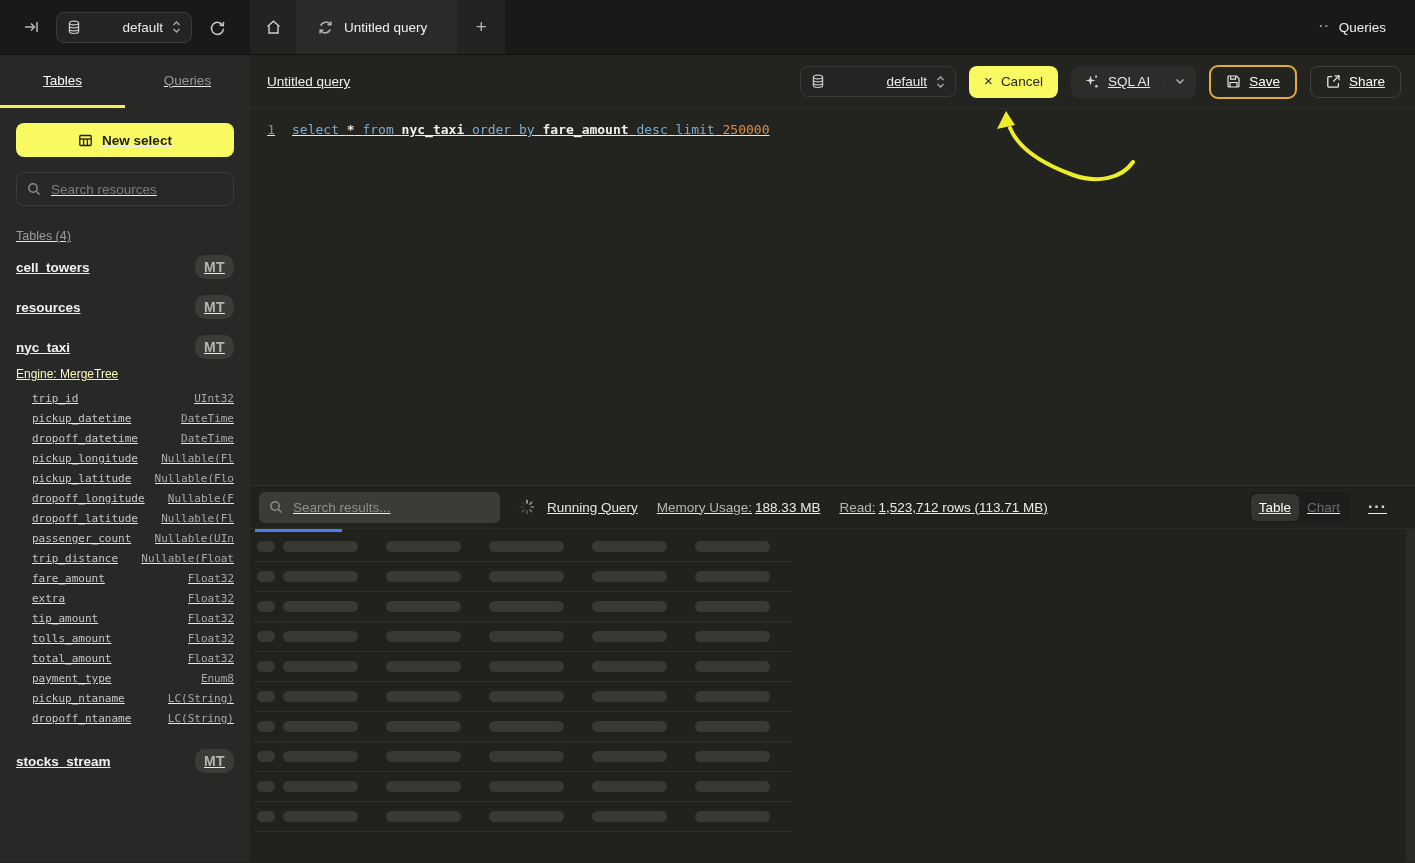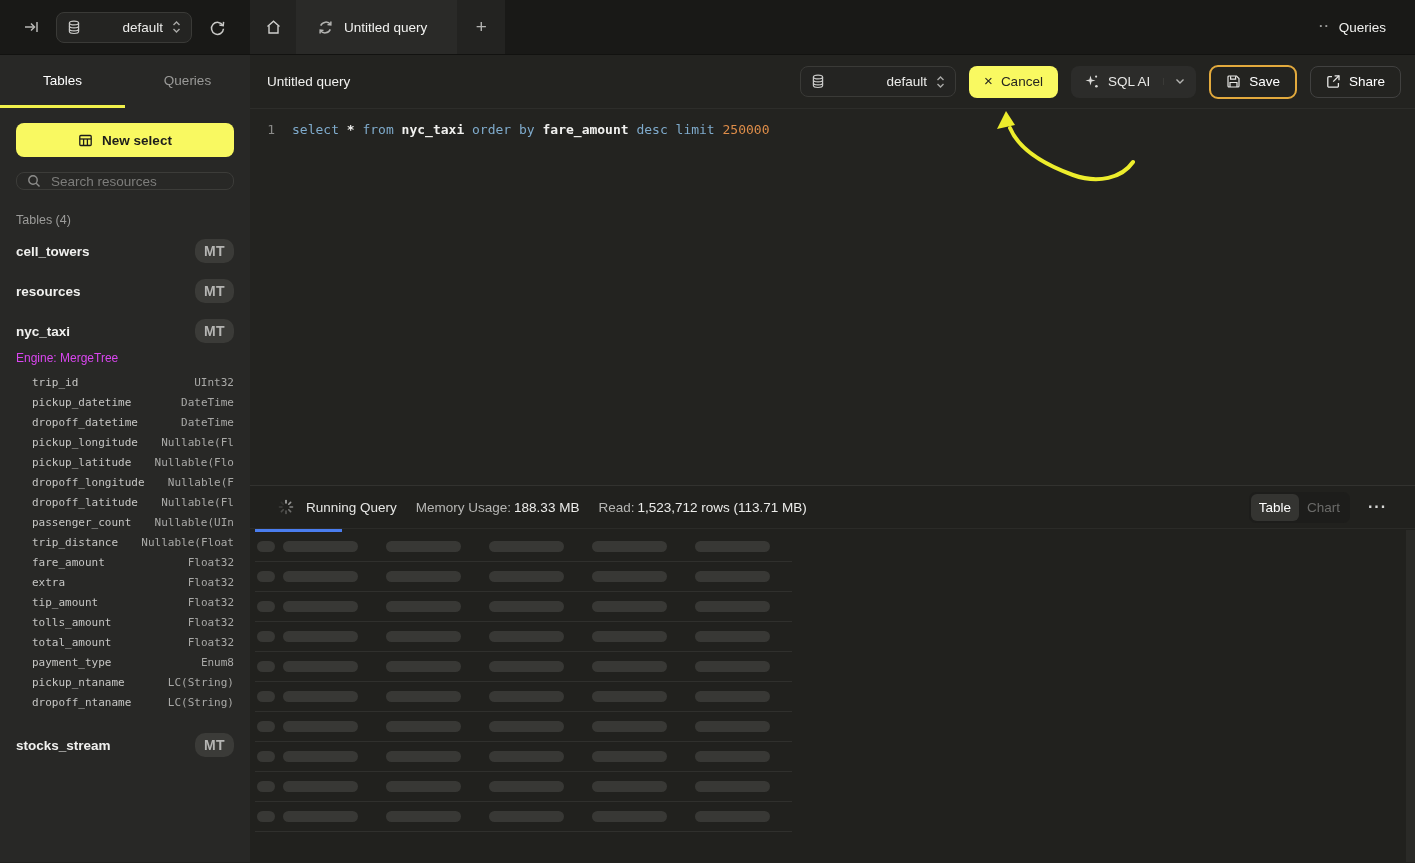--- a/index.html
+++ b/index.html
@@ -20,44 +20,44 @@
   .select .val { flex:1; text-align:right; }
   .topbar-left .select { width:136px; }
   .tabstrip { display:flex; align-items:stretch; background:#232321; }
   .tab-home { width:46px; display:flex; align-items:center; justify-content:center; cursor:pointer; color:#cfcfcd; }
   .tab-active { background:#2a2a28; display:flex; align-items:center; gap:11px; padding:0 30px 0 22px; color:#f2f2f0; cursor:pointer; }
   .tab-new { width:48px; display:flex; align-items:center; justify-content:center; color:#b4b4b2; font-size:19px; cursor:pointer; }
   .topbar-right { margin-left:auto; display:flex; align-items:center; gap:9px; padding-right:29px; color:#f0f0ee; cursor:pointer; }
   .dots-icon { color:#9c9c9a; font-weight:bold; letter-spacing:1px; font-size:13px; transform:translateY(-2px); }
 
   
-  .layout { display:flex; height:807px; }
+  .layout { display:flex; height:807px;text-decoration:underline; }
 
   
   .sidebar { width:250px; flex:none; background:#282826; display:flex; flex-direction:column; overflow:hidden; }
   .side-tabs { display:flex; height:53px; flex:none; }
   .side-tab { flex:1; display:flex; align-items:center; justify-content:center; color:#9a9a98;
               border-bottom:3px solid transparent; cursor:pointer; }
   .side-tab.active { color:#ffffff; border-bottom-color:#f1f14b; }
   .side-body { padding:15px 16px 0 16px; overflow:hidden; }
   .new-table-btn { width:100%; height:34px; background:#f9f961; color:#1d1d1b; border:none; border-radius:8px;
                    font-family:inherit; font-size:13.5px; font-weight:600; display:flex; align-items:center;
                    justify-content:center; gap:9px; cursor:pointer; }
-  .search-box { margin-top:15px; height:18px; border:1px solid #3c3c39; border-radius:8px;
+  .search-box { margin-top:15px; height:34px; border:1px solid #3c3c39; border-radius:8px;
                 display:flex; align-items:center; gap:8px; padding:0 10px; }
   .search-box input, .results-search input {
     flex:1; min-width:0; background:transparent; border:none; outline:none; color:#dcdcda;
     font-family:inherit; font-size:13.5px; }
   .search-box input::placeholder { color:#7d7d7b; }
   .section-label { margin:23px 0 4px 0; font-size:12.5px; color:#9c9c9a; }
   .tbl-row { display:flex; align-items:center; justify-content:space-between; padding:8px 0; cursor:pointer; }
   .tbl-name { font-weight:600; color:#f1f1ef; font-size:13.5px; }
   .badge { background:#3b3b38; color:#b5b5b3; font-size:14px; font-weight:700; letter-spacing:.4px;
            padding:4px 9px; border-radius:10px; }
-  .engine-line { font-size:12px; color:#d946ef; margin:0 0 8px 0; }
+  .engine-line { font-size:12px; color:#fef9c3; margin:0 0 8px 0; }
   .columns { margin:2px 0 12px 0; padding-left:16px; }
   .col-row { display:flex; justify-content:space-between; font-family:"DejaVu Sans Mono", monospace;
              font-size:11px; line-height:20px; color:#c6c6c4; white-space:nowrap; }
   .col-type { color:#a9a9a7; margin-left:8px; overflow:hidden; }
 
   
   .main { flex:1; display:flex; flex-direction:column; background:#232320; position:relative; min-width:0; }
   .main-header { height:54px; flex:none; border-bottom:1px solid #2d2d2a; display:flex; align-items:center;
                  padding:0 14px 0 17px; }
   .main-title { color:#f0f0ee; }
@@ -385,20 +385,29 @@
 
     <div class="editor">
       <div class="code-line">
         <span class="gutter">1</span>
         <span id="sql-tokens"><span class="tok-keyword">select</span> <span class="tok-ident">*</span> <span class="tok-keyword">from</span> <span class="tok-ident">nyc_taxi</span> <span class="tok-keyword">order</span> <span class="tok-keyword">by</span> <span class="tok-ident">fare_amount</span> <span class="tok-keyword">desc</span> <span class="tok-keyword">limit</span> <span class="tok-number">250000</span></span>
       </div>
     </div>
 
     <section class="results">
       <div class="status-bar">
+        <div class="results-search">
+          <span>
+            <svg width="14" height="14" viewBox="0 0 14 14" fill="none" stroke="#8e8e8c" stroke-width="1.4">
+              <circle cx="6" cy="6" r="4.2"></circle>
+                <line x1="9.2" y1="9.2" x2="12.5" y2="12.5"></line>
+            </svg>
+          </span>
+          <input placeholder="Search results..." style="">
+        </div>
         <span class="spinner">
           <svg width="16" height="16" viewBox="0 0 16 16" stroke="#b0b0ae" stroke-width="1.6" stroke-linecap="round">
             <line x1="8" y1="1.5" x2="8" y2="4" opacity="1"></line>
             <line x1="12.6" y1="3.4" x2="10.8" y2="5.2" opacity=".85"></line>
             <line x1="14.5" y1="8" x2="12" y2="8" opacity=".7"></line>
             <line x1="12.6" y1="12.6" x2="10.8" y2="10.8" opacity=".55"></line>
             <line x1="8" y1="14.5" x2="8" y2="12" opacity=".4"></line>
             <line x1="3.4" y1="12.6" x2="5.2" y2="10.8" opacity=".3"></line>
             <line x1="1.5" y1="8" x2="4" y2="8" opacity=".2"></line>
             <line x1="3.4" y1="3.4" x2="5.2" y2="5.2" opacity=".12"></line>

